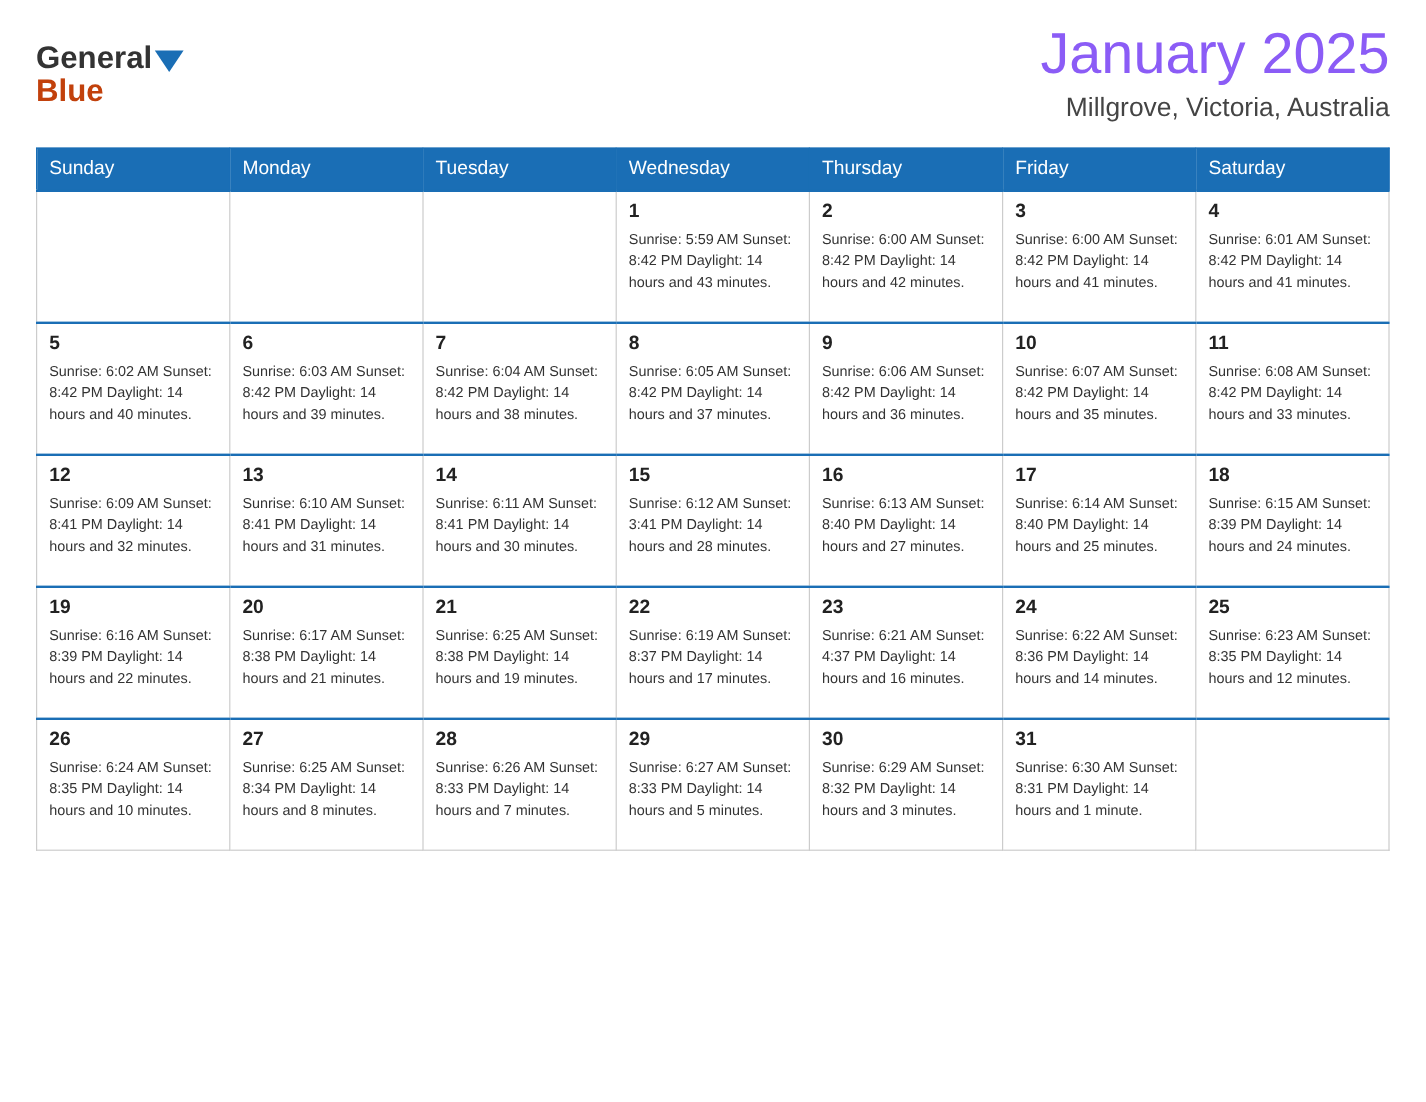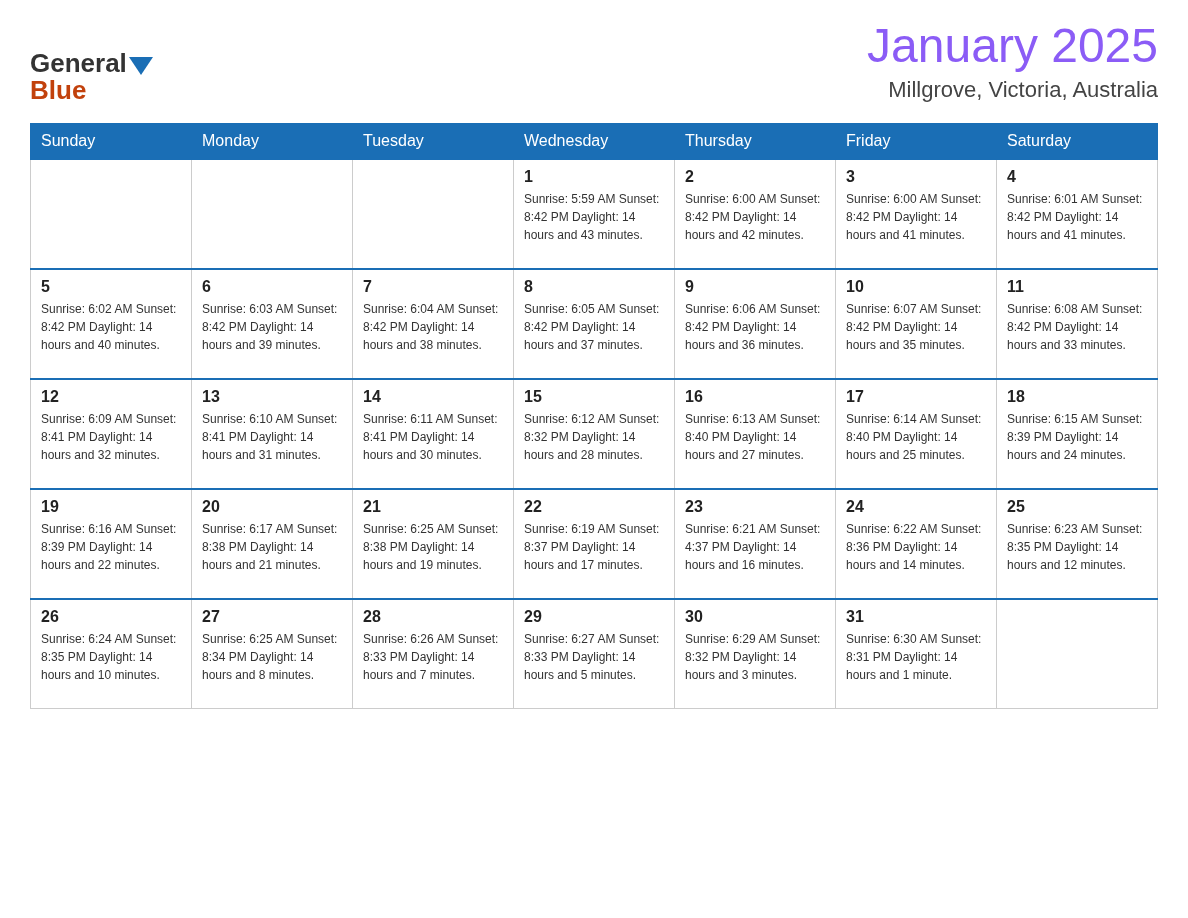--- a/index.html
+++ b/index.html
@@ -6,21 +6,21 @@
     body {
       font-family: Arial, sans-serif;
       background: #fff;
       width: 1188px;
       min-height: 918px;
       padding: 20px 30px;
     }
     .header {
       display: flex;
       justify-content: space-between;
-      align-items: flex-end;
+      align-items: center;
       margin-bottom: 20px;
     }
     .logo {
       display: flex;
       align-items: center;
       gap: 0;
     }
     .logo-general {
       font-size: 26px;
       font-weight: bold;
@@ -226,21 +226,21 @@
         <td>
           <span class="day-number">14</span>
           <div class="day-info">Sunrise: 6:11 AM
 Sunset: 8:41 PM
 Daylight: 14 hours
 and 30 minutes.</div>
         </td>
         <td>
           <span class="day-number">15</span>
           <div class="day-info">Sunrise: 6:12 AM
-Sunset: 8:32 PM
+Sunset: 3:41 PM
 Daylight: 14 hours
 and 28 minutes.</div>
         </td>
         <td>
           <span class="day-number">16</span>
           <div class="day-info">Sunrise: 6:13 AM
 Sunset: 8:40 PM
 Daylight: 14 hours
 and 27 minutes.</div>
         </td>

